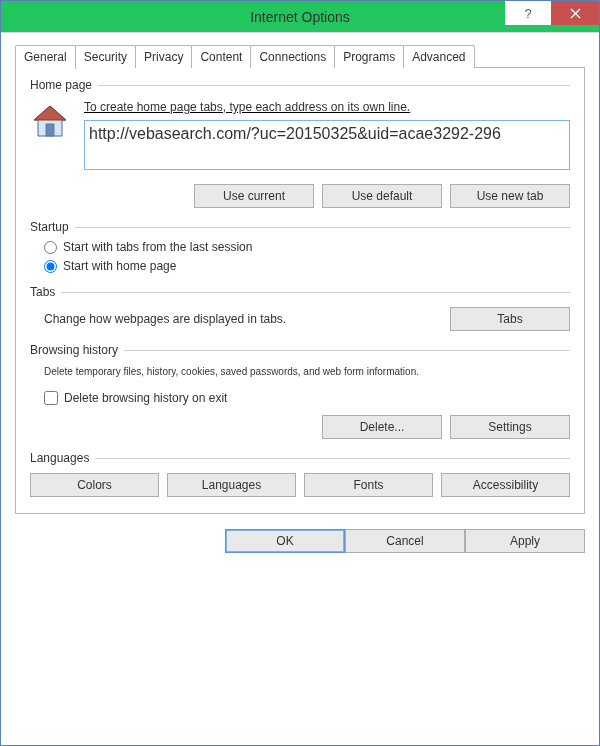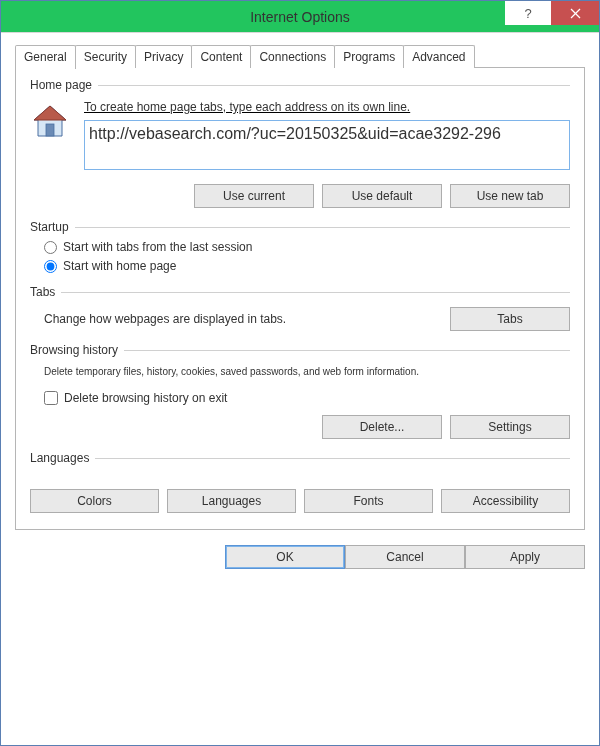--- a/index.html
+++ b/index.html
@@ -178,21 +178,21 @@
     font-size: 12px;
     color: #333;
     margin-top: 12px;
     padding-left: 14px;
     gap: 6px;
   }
   .checkbox-item input[type=checkbox] { margin: 0; width: 14px; height: 14px; }
   .appearance-row {
     display: flex;
     gap: 8px;
-    margin-top: 24px;
+    margin-top: 8px;
   }
   .appearance-row .btn { flex: 1; width: auto; }
   .dialog-buttons {
     display: flex;
     justify-content: flex-end;
     gap: 0;
     padding: 14px 14px 16px 14px;
   }
   .btn.primary {
     border: 1px solid #5a94d6;

